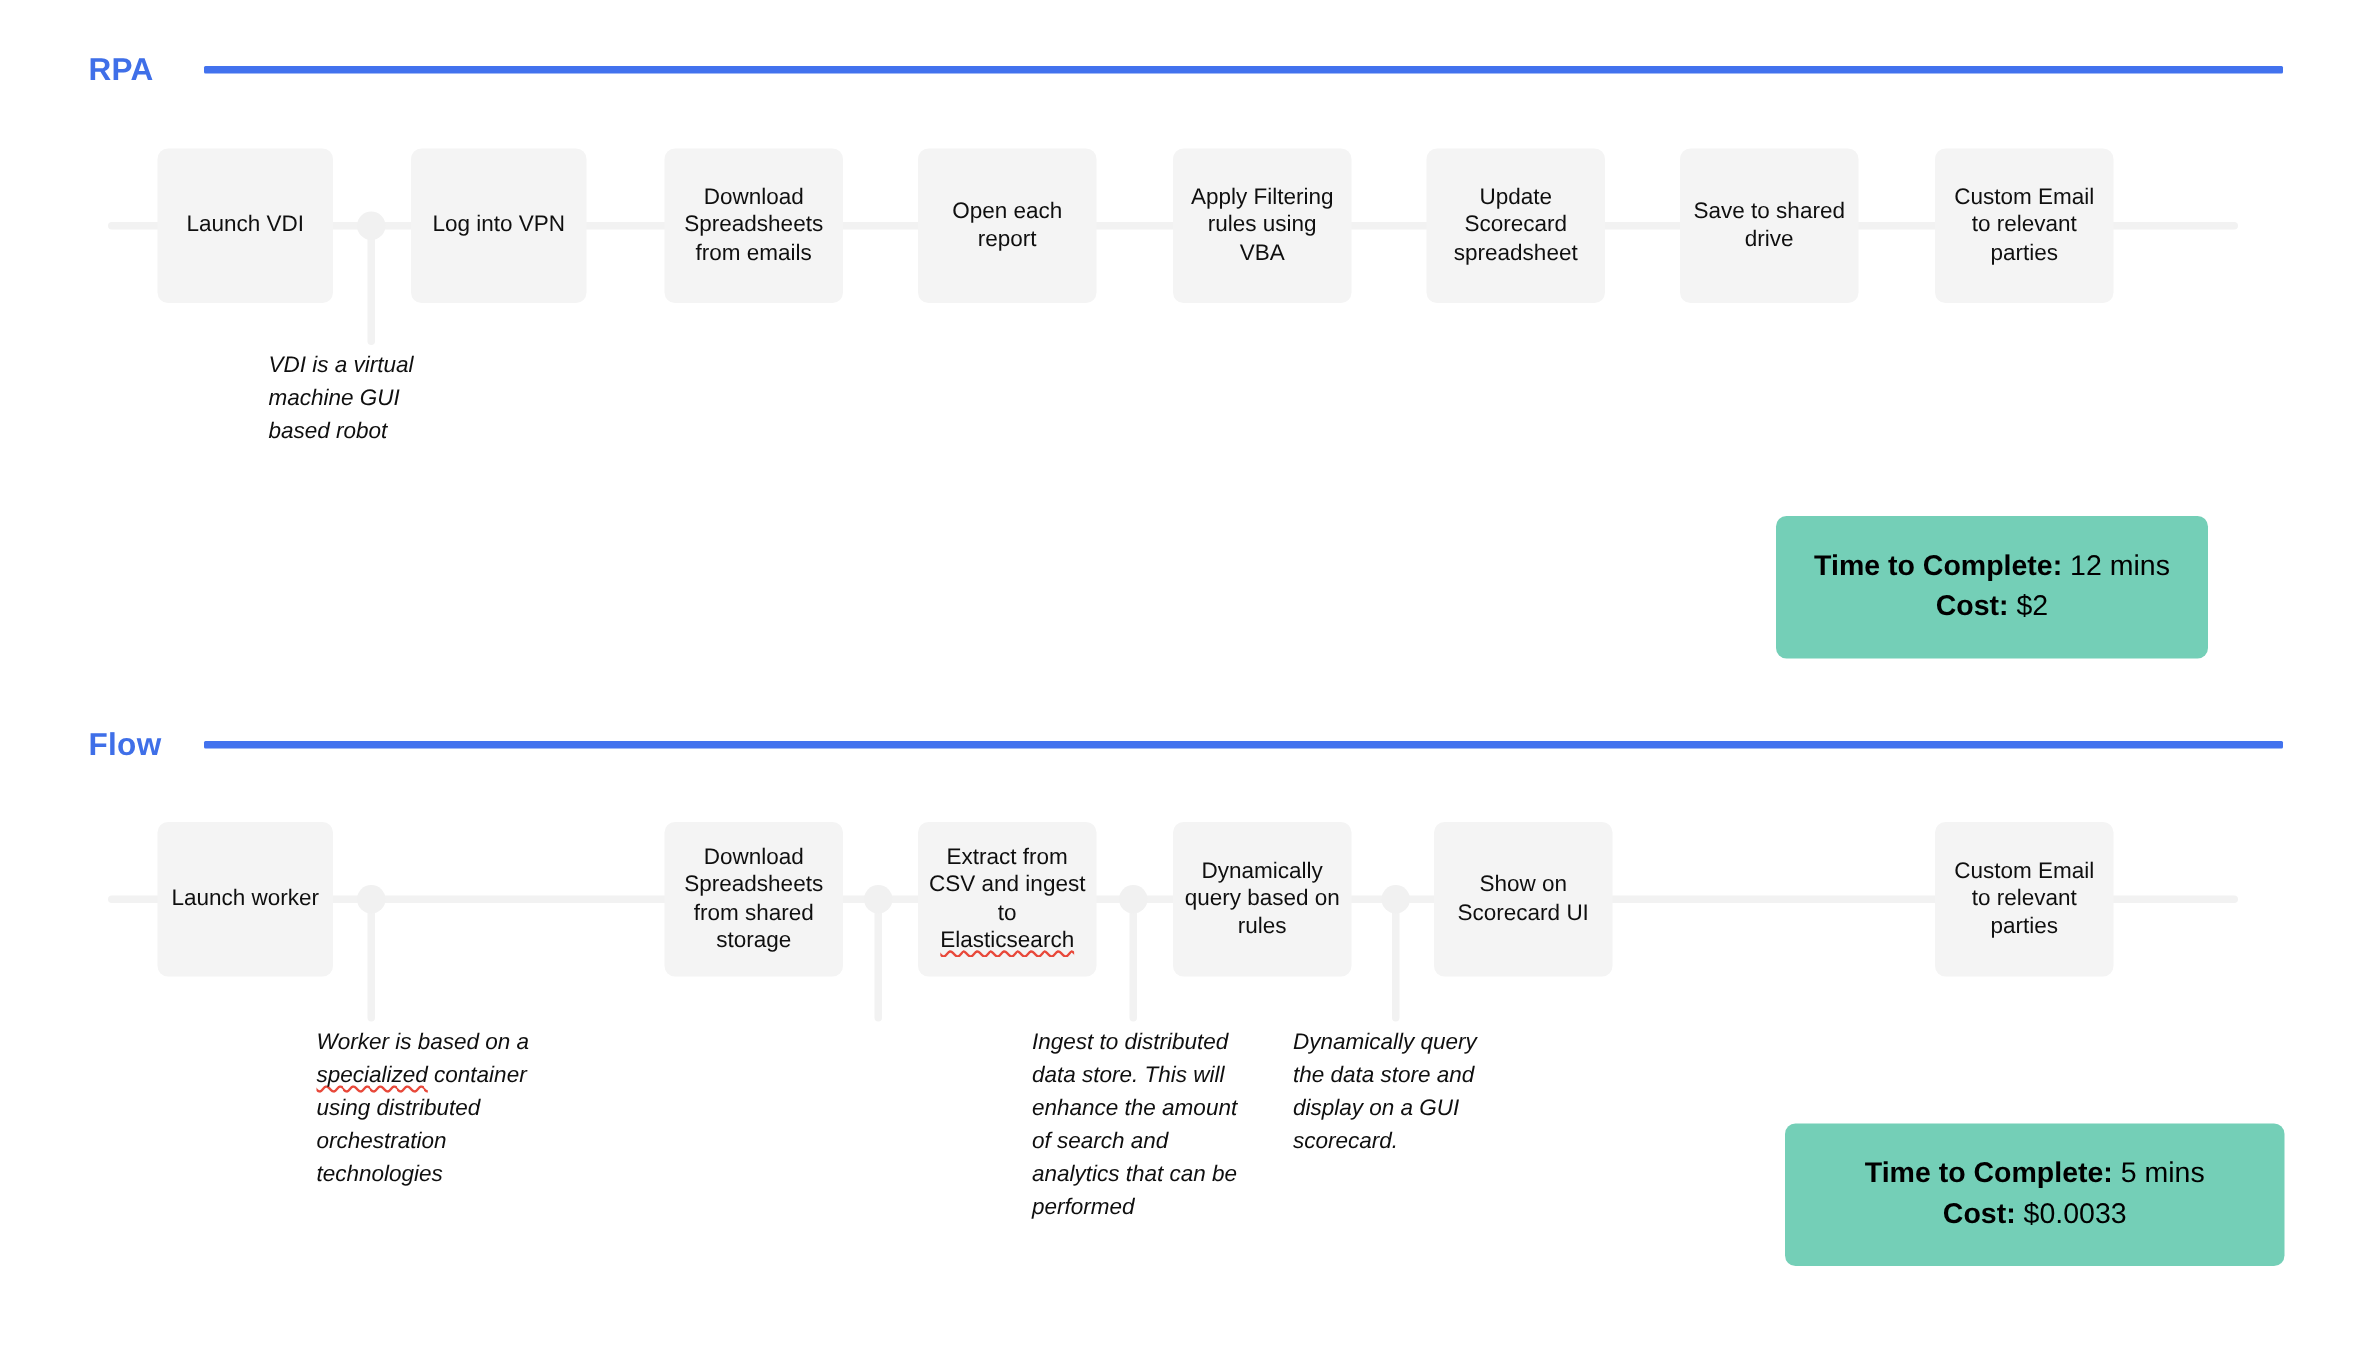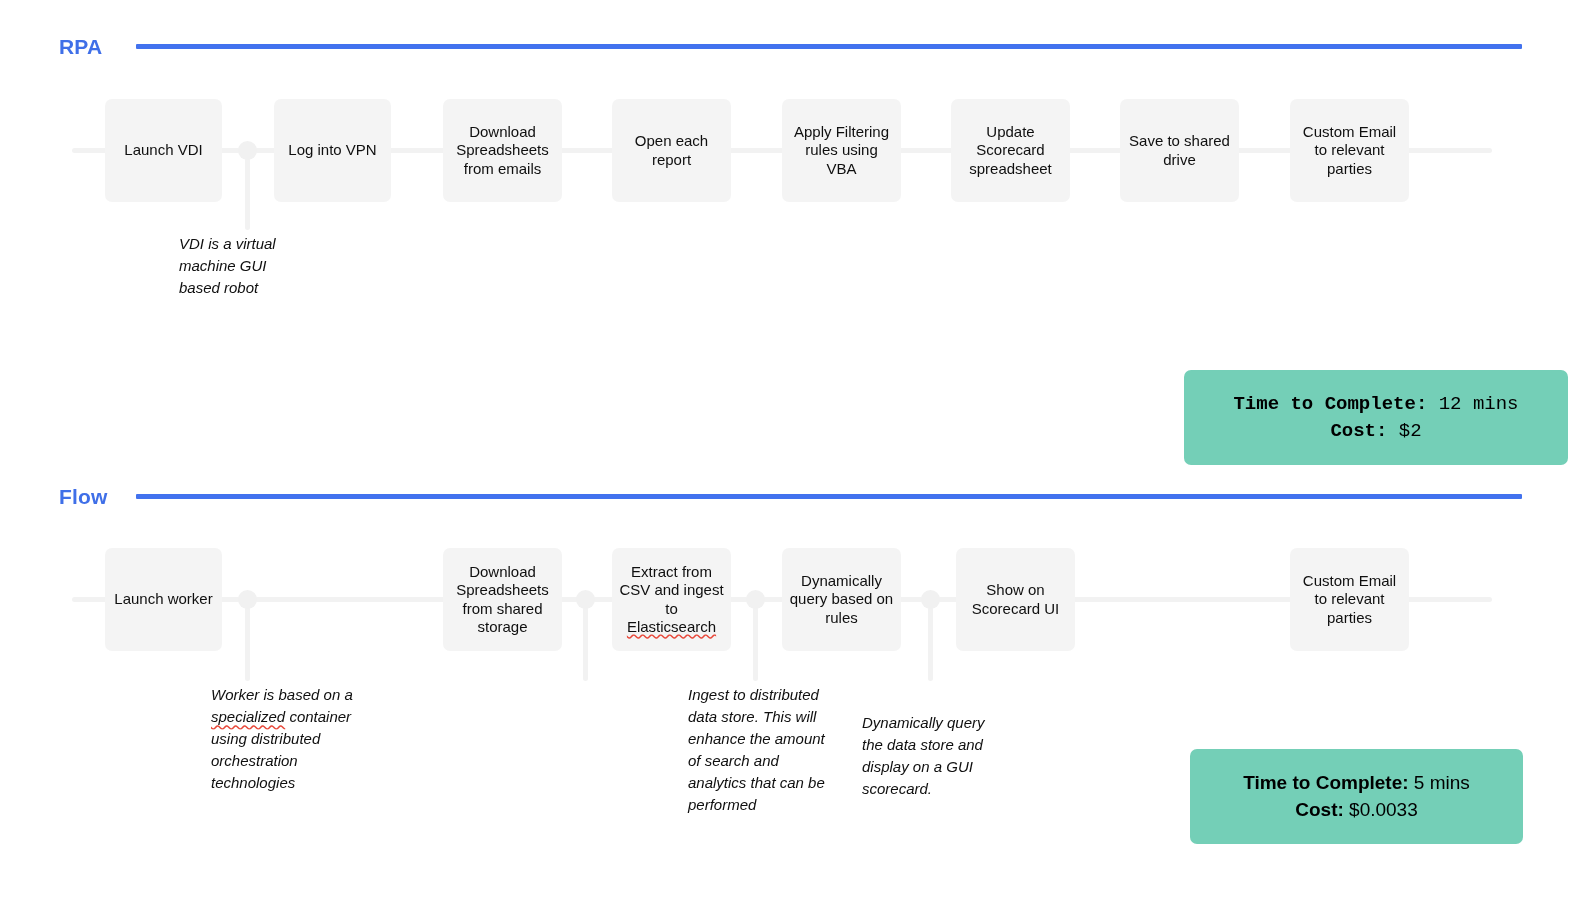--- a/index.html
+++ b/index.html
@@ -168,21 +168,21 @@
     </div>
   </div>
 
   <div class="drop" style="left:245px; top:150px; height:80px;"></div>
   <div class="dot" style="left:238px; top:141px;"></div>
 
   <div class="note" style="left:179px; top:233px; width:120px;">
     <span>VDI is a virtual machine GUI based robot</span>
   </div>
 
-  <div class="summary" style="left:1184px; top:370px; width:384px; height:95px;font-family:Liberation Mono, monospace;">
+  <div class="summary" style="left:1184px; top:344px; width:288px; height:95px;">
     <div>
       <b>Time to Complete:</b>
       <span>12 mins</span>
     </div>
     <div>
       <b>Cost:</b>
       <span>$2</span>
     </div>
   </div>
 
@@ -252,21 +252,21 @@
 
   <div class="note" style="left:179px; top:684px; width:145px;margin-left:32px;">
     <span>Worker is based on a <span class="sp">specialized</span> container using distributed orchestration technologies</span>
   </div>
 
 
   <div class="note" style="left:688px; top:684px; width:152px;">
     <span>Ingest to distributed data store. This will enhance the amount of search and analytics that can be performed</span>
   </div>
 
-  <div class="note" style="left:862px; top:712px; width:140px;">
+  <div class="note" style="left:862px; top:684px; width:140px;">
     <span>Dynamically query the data store and display on a GUI scorecard.</span>
   </div>
 
   <div class="summary" style="left:1190px; top:749px; width:333px; height:95px;">
     <div>
       <b>Time to Complete:</b>
       <span>5 mins</span>
     </div>
     <div>
       <b>Cost:</b>

